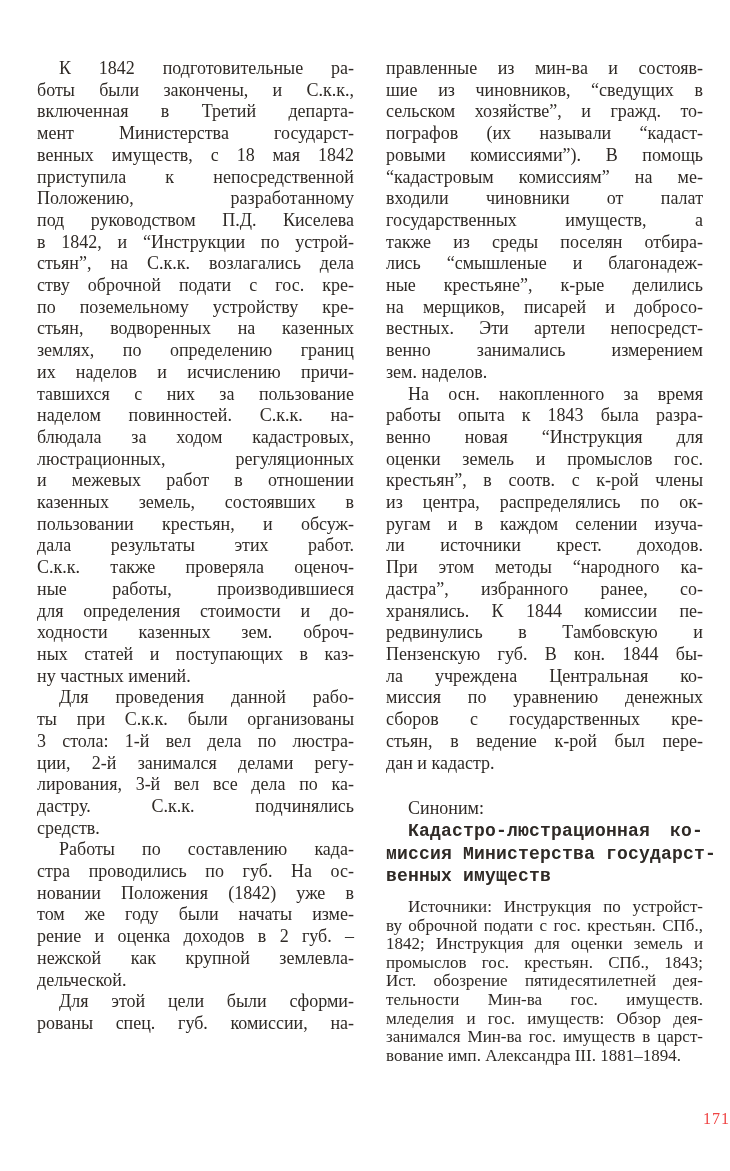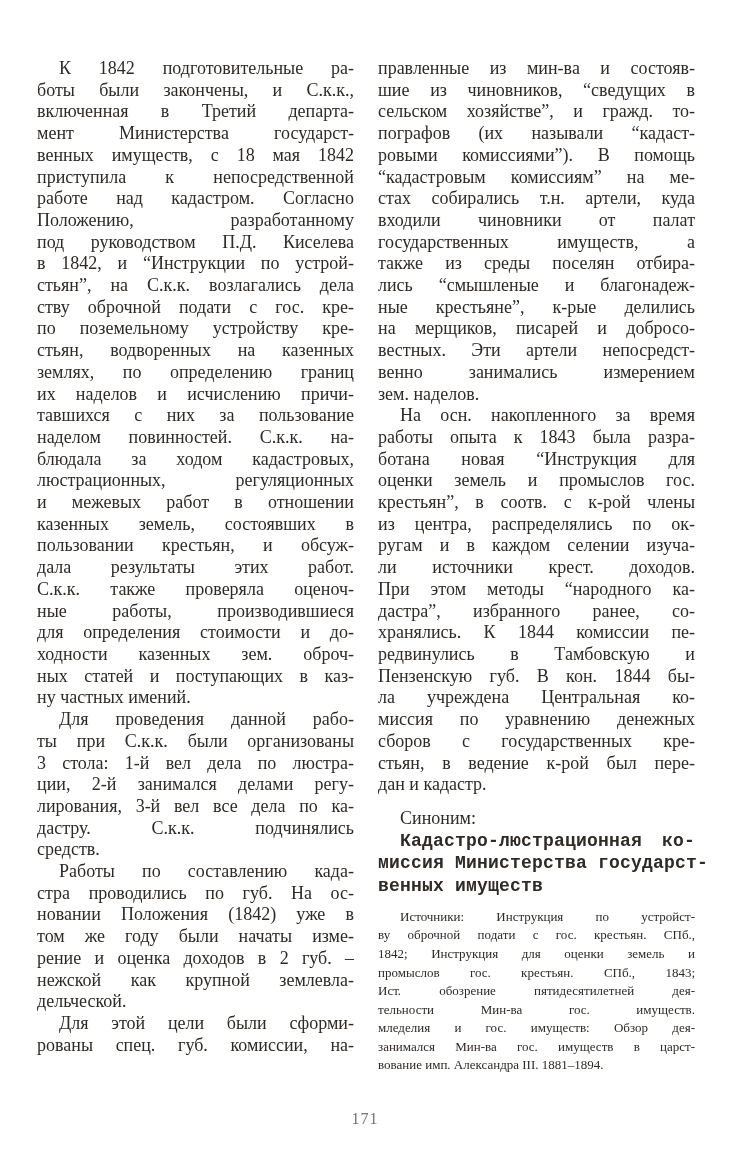--- a/index.html
+++ b/index.html
@@ -6,56 +6,55 @@
   body {
     width: 730px; height: 1171px;
     background: #ffffff;
     font-family: "Liberation Serif", "DejaVu Serif", serif;
     color: #2f2a26;
     overflow: hidden;
   }
   .page { position: relative; width: 730px; height: 1171px; background: #ffffff; }
   .columns {
     position: absolute; top: 58px; left: 37px;
-    display: flex; gap: 24px;
+    display: flex; gap: 32px;
   }
   .col { width: 317px; }
   .block { margin: 0; }
   .line {
     font-size: 18px;
     line-height: 21.7px;
     text-align: justify;
     white-space: nowrap;
   }
   .line.j { text-align-last: justify; -moz-text-align-last: justify; }
   .line.ind { text-indent: 22px; }
-  .block.small .line { font-size: 13px; line-height: 18.6px; }
+  .block.small .line { font-size: 17px; line-height: 18.6px; }
   .r { font-style: normal; font-weight: normal; }
   .i { }
   .b { font-weight: bold; letter-spacing: 0.2px; font-family: Liberation Mono, monospace; }
   .pageno {
     position: absolute; top: 1110px; left: 0; width: 730px;
-    text-align: center; font-size: 16px; color: #737373;
+    text-align: right; font-size: 16px; color: #ef4444;
     letter-spacing: 1px;
   }
 </style>
 </head>
 <body>
 
 <div class="page">
   <div class="columns">
     <div class="col" id="col-left">
         <div class="block">
           <div class="line j ind"><span class="r">К 1842 подготовительные ра-</span></div>
           <div class="line j"><span class="r">боты были закончены, и С.к.к.,</span></div>
           <div class="line j"><span class="r">включенная в </span><span class="i">Третий департа-</span></div>
           <div class="line j"><span class="i">мент Министерства государст-</span></div>
           <div class="line j"><span class="i">венных имуществ</span><span class="r">, с 18 мая 1842</span></div>
           <div class="line j"><span class="r">приступила к непосредственной</span></div>
-          <div class="line j"><span class="r">работе над кадастром. Согласно</span></div>
           <div class="line j"><span class="r">Положению, разработанному</span></div>
           <div class="line j"><span class="r">под руководством П.Д. Киселева</span></div>
           <div class="line j"><span class="r">в 1842, и “Инструкции по устрой-</span></div>
           <div class="line j"><span class="r">стьян”, на С.к.к. возлагались дела</span></div>
           <div class="line j"><span class="r">ству оброчной подати с гос. кре-</span></div>
           <div class="line j"><span class="r">по поземельному устройству кре-</span></div>
           <div class="line j"><span class="r">стьян, водворенных на казенных</span></div>
           <div class="line j"><span class="r">землях, по определению границ</span></div>
           <div class="line j"><span class="r">их наделов и исчислению причи-</span></div>
           <div class="line j"><span class="r">тавшихся с них за пользование</span></div>
@@ -97,52 +96,51 @@
         </div>
       </div>
     <div class="col" id="col-right">
         <div class="block">
           <div class="line j"><span class="r">правленные из мин-ва и состояв-</span></div>
           <div class="line j"><span class="r">шие из чиновников, “сведущих в</span></div>
           <div class="line j"><span class="r">сельском хозяйстве”, и гражд. то-</span></div>
           <div class="line j"><span class="r">пографов (их называли “кадаст-</span></div>
           <div class="line j"><span class="r">ровыми комиссиями”). В помощь</span></div>
           <div class="line j"><span class="r">“кадастровым комиссиям” на ме-</span></div>
-          <div class="line j"><span class="r">стах собирались т.н. артели, куда</span></div>
           <div class="line j"><span class="r">входили чиновники от </span><span class="i">палат</span></div>
           <div class="line j"><span class="i">государственных имуществ</span><span class="r">, а</span></div>
           <div class="line j"><span class="r">также из среды поселян отбира-</span></div>
           <div class="line j"><span class="r">лись “смышленые и благонадеж-</span></div>
           <div class="line j"><span class="r">ные крестьяне”, к-рые делились</span></div>
           <div class="line j"><span class="r">на мерщиков, писарей и добросо-</span></div>
           <div class="line j"><span class="r">вестных. Эти артели непосредст-</span></div>
           <div class="line j"><span class="r">венно занимались измерением</span></div>
           <div class="line"><span class="r">зем. наделов.</span></div>
         </div>
         <div class="block">
           <div class="line j ind"><span class="r">На осн. накопленного за время</span></div>
           <div class="line j"><span class="r">работы опыта к 1843 была разра-</span></div>
-          <div class="line j"><span class="r">ботана новая “Инструкция для</span></div>
+          <div class="line j"><span class="r">венно новая “Инструкция для</span></div>
           <div class="line j"><span class="r">оценки земель и промыслов гос.</span></div>
           <div class="line j"><span class="r">крестьян”, в соотв. с к-рой члены</span></div>
           <div class="line j"><span class="r">из центра, распределялись по ок-</span></div>
           <div class="line j"><span class="r">ругам и в каждом селении изуча-</span></div>
           <div class="line j"><span class="r">ли источники крест. доходов.</span></div>
           <div class="line j"><span class="r">При этом методы “народного ка-</span></div>
           <div class="line j"><span class="r">дастра”, избранного ранее, со-</span></div>
           <div class="line j"><span class="r">хранялись. К 1844 комиссии пе-</span></div>
           <div class="line j"><span class="r">редвинулись в Тамбовскую и</span></div>
           <div class="line j"><span class="r">Пензенскую губ. В кон. 1844 бы-</span></div>
           <div class="line j"><span class="r">ла учреждена </span><span class="i">Центральная ко-</span></div>
           <div class="line j"><span class="i">миссия по уравнению денежных</span></div>
           <div class="line j"><span class="i">сборов с государственных кре-</span></div>
           <div class="line j"><span class="i">стьян</span><span class="r">, в ведение к-рой был пере-</span></div>
           <div class="line"><span class="r">дан и кадастр.</span></div>
         </div>
-        <div class="block" style="margin-top: 12px;">
+        <div class="block" style="margin-top: 24px;">
           <div class="line ind"><span class="r">Синоним:</span></div>
         </div>
         <div class="block">
           <div class="line j ind"><span class="b">Кадастро-люстрационная ко-</span></div>
           <div class="line j"><span class="b">миссия Министерства государст-</span></div>
           <div class="line"><span class="b">венных имуществ</span></div>
         </div>
         <div class="block small" style="margin-top: 10px;">
           <div class="line j ind"><span class="i">Источники:</span><span class="r"> Инструкция по устройст-</span></div>
           <div class="line j"><span class="r">ву оброчной подати с гос. крестьян. СПб.,</span></div>

